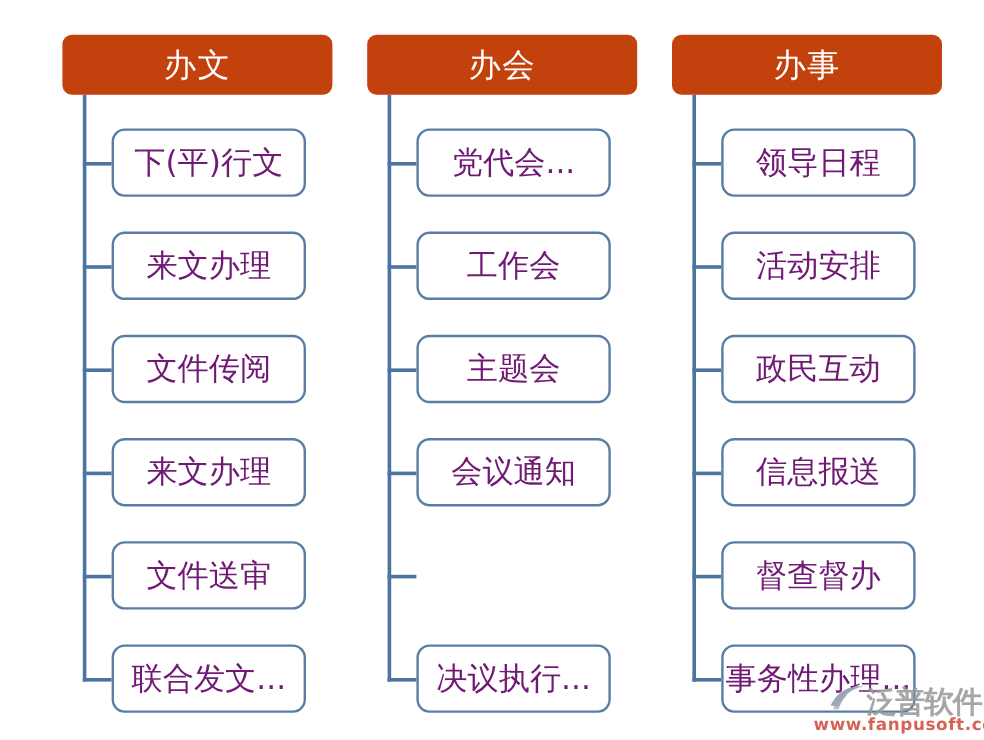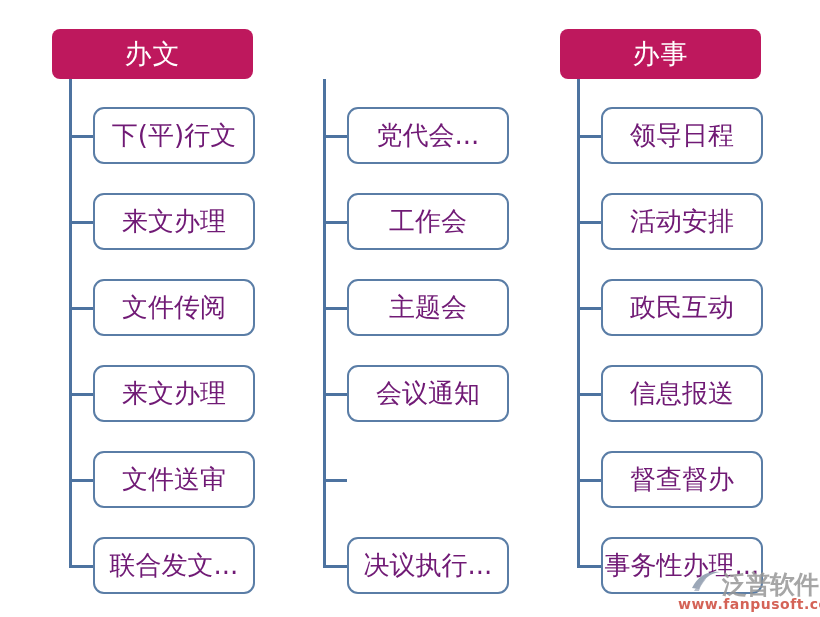--- a/index.html
+++ b/index.html
@@ -22,23 +22,23 @@
     height: 575px;
   }
   .col-1 { left: 52px; }
   .col-2 { left: 306px; }
   .col-3 { left: 560px; }
 
   .header {
     position: absolute;
     left: 0;
     top: 0;
-    width: 201px;
+    width: 225px;
     height: 50px;
-    background: #be185d;
+    background: #c2410c;
     border-radius: 8px;
     color: #ffffff;
     font-size: 27px;
     display: flex;
     align-items: center;
     justify-content: center;
     letter-spacing: 1px;
   }
   .vline {
     position: absolute;
@@ -122,20 +122,21 @@
     <div class="stub s5"></div>
     <div class="box r0">下(平)行文</div>
     <div class="box r1">来文办理</div>
     <div class="box r2">文件传阅</div>
     <div class="box r3">来文办理</div>
     <div class="box r4">文件送审</div>
     <div class="box r5">联合发文...</div>
   </div>
 
   <div class="col col-2">
+    <div class="header">办会</div>
     <div class="vline"></div>
     <div class="stub s0"></div>
     <div class="stub s1"></div>
     <div class="stub s2"></div>
     <div class="stub s3"></div>
     <div class="stub s4"></div>
     <div class="stub s5"></div>
     <div class="box r0">党代会...</div>
     <div class="box r2">主题会</div>
     <div class="box r1">工作会</div>

